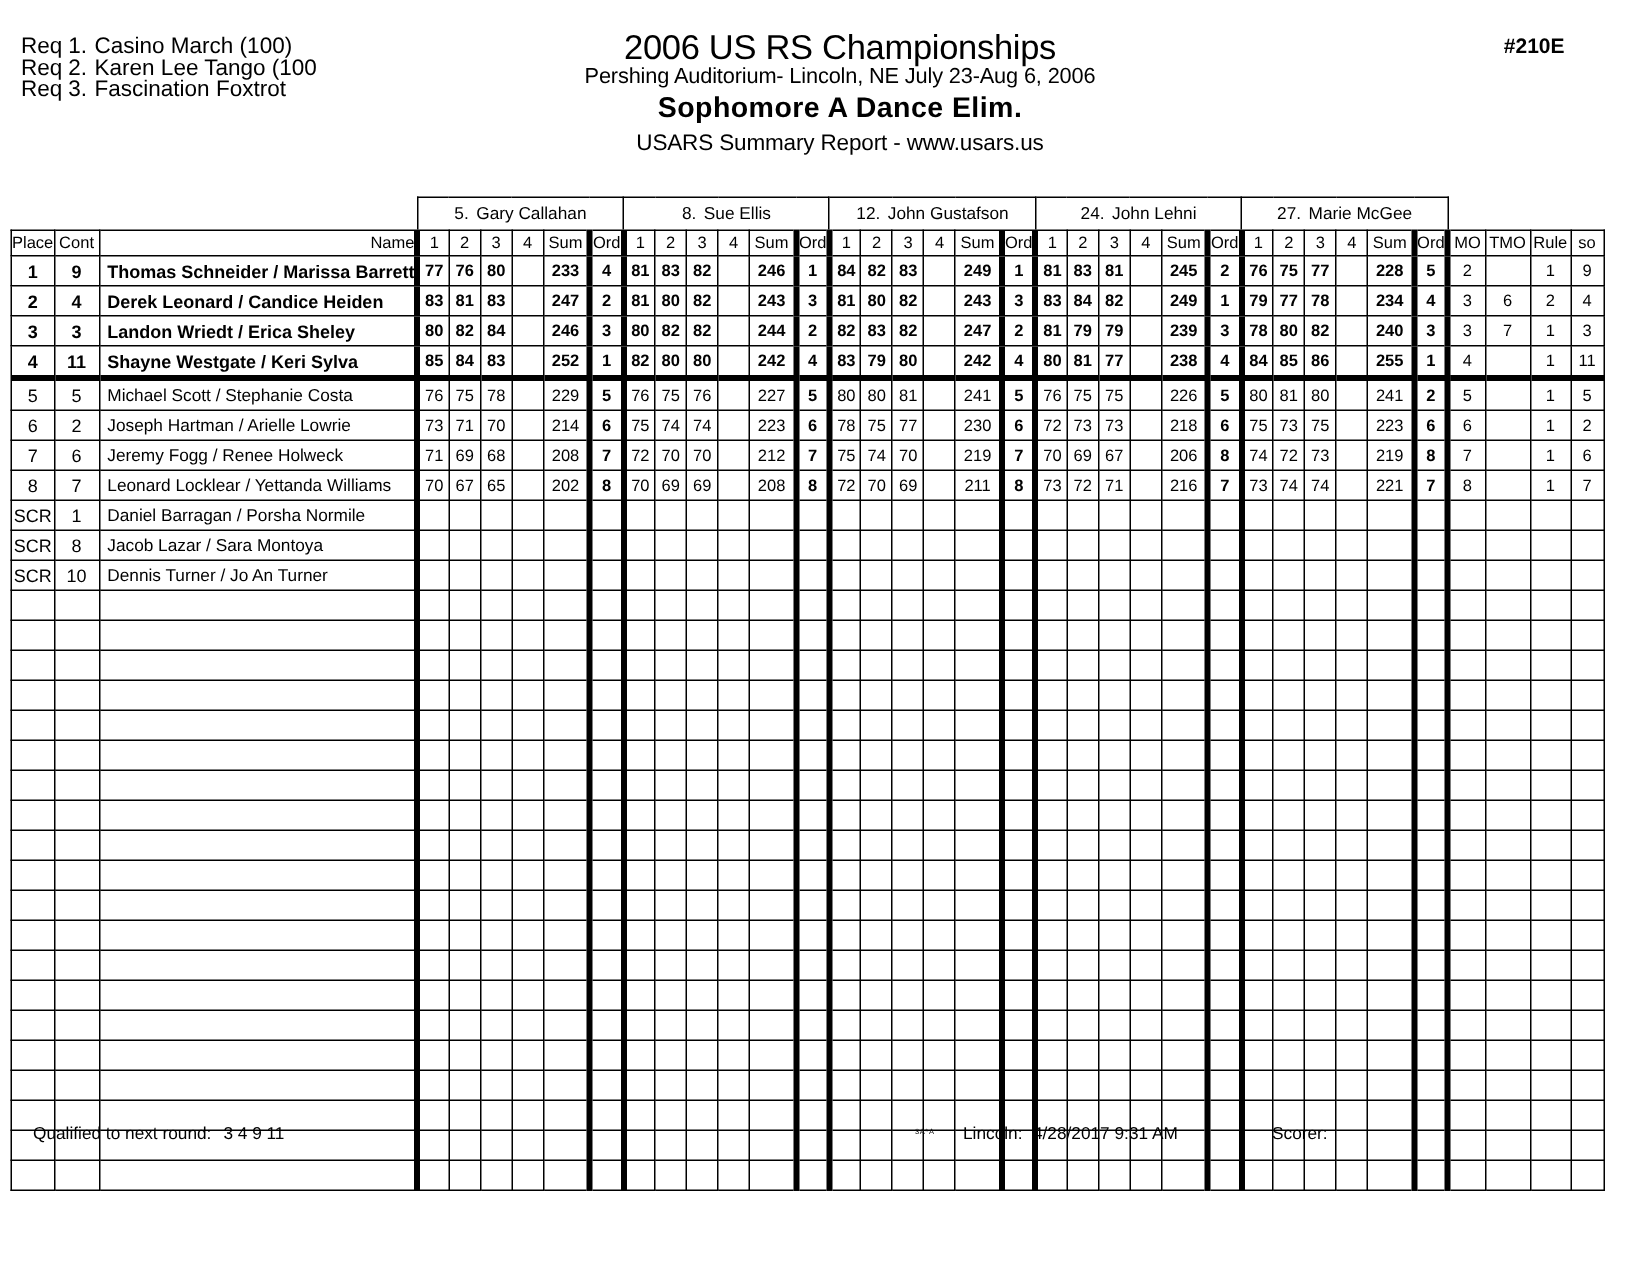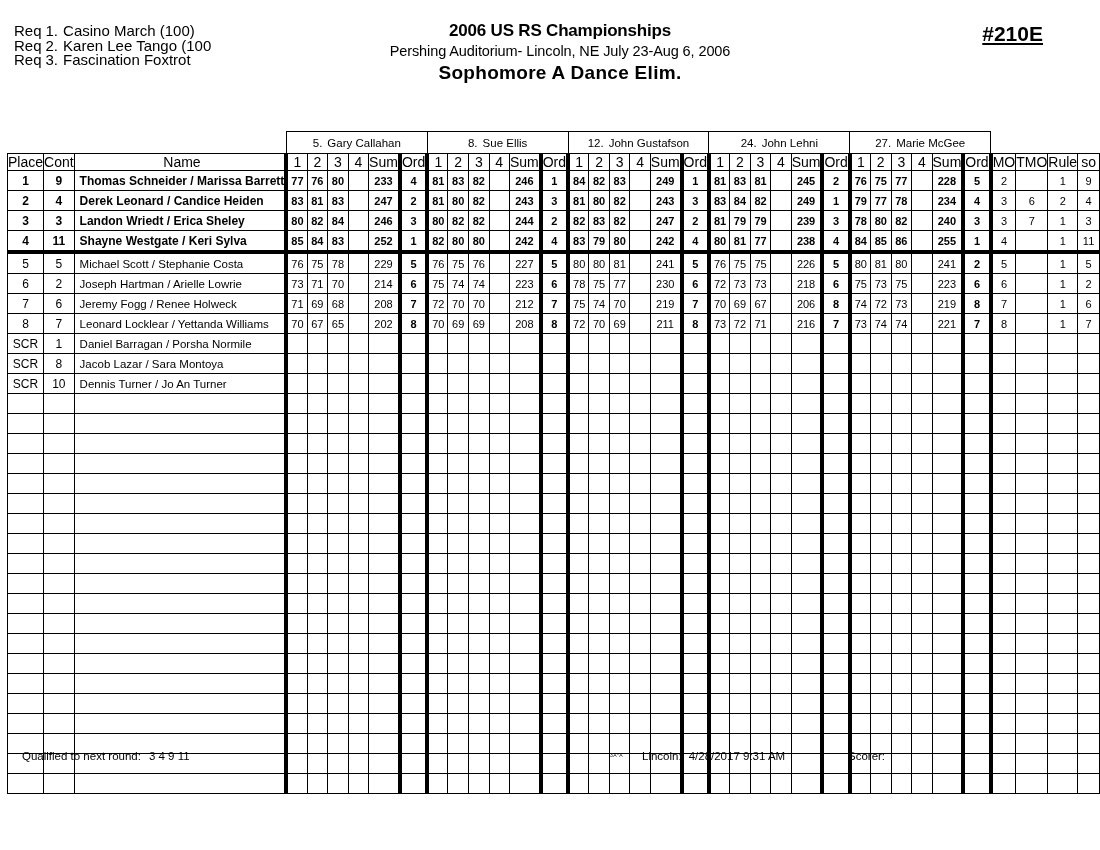--- a/index.html
+++ b/index.html
@@ -35,22 +35,22 @@
   .req-line .rq-txt { display: inline-block; margin-left: 5px; }
 
   #title-block {
     position: absolute;
     left: 260px;
     top: 20px;
     width: 600px;
     text-align: center;
   }
   #event-title {
-    font-size: 17px;
-    font-weight: bold;
+    font-size: 23px;
+    font-weight: normal;
     letter-spacing: -0.2px;
     line-height: 22px;
   }
   #venue-line {
     font-size: 14.5px;
     line-height: 19px;
     letter-spacing: -0.1px;
   }
   #division-title {
     font-size: 19px;
@@ -60,23 +60,22 @@
   }
   #report-line {
     font-size: 15px;
     line-height: 21px;
     letter-spacing: -0.1px;
   }
   #event-number {
     position: absolute;
     right: 57px;
     top: 22px;
-    font-size: 21px;
+    font-size: 14px;
     font-weight: bold;
-    text-decoration: underline;
   }
 
   
   #sheet {
     position: absolute;
     left: 7px;
     top: 131px;
   }
   table.grid {
     border-collapse: collapse;
@@ -99,22 +98,22 @@
     padding-left: 5px;
     font-size: 11.5px;
     height: 21px;
   }
   .noborder { border: none !important; }
 
   
   .thickL { border-left: 4px solid #000 !important; }
   .ord-col { border-left: 4px solid #000 !important; border-right: 4px solid #000 !important; }
 
-  tr.colhead td { height: 16px; font-size: 14px; }
-  tr.colhead td.name-h { text-align: center; padding-left: 5px; }
+  tr.colhead td { height: 16px; font-size: 11px; }
+  tr.colhead td.name-h { text-align: right; padding-left: 5px; }
 
   tr.datarow td { height: 19px; }
   tr.datarow td.name-c { text-align: left; padding-left: 5px; font-size: 11.5px; }
   tr.datarow td.place-c, tr.datarow td.cont-c { font-size: 12px; }
   tr.top4 td { font-weight: bold; }
   tr.top4 td.name-c { font-size: 12px; }
   tr.lastTop4 td { border-bottom: 4px solid #000 !important; }
   tr.emptyrow td { height: 19px; }
 
   #footer {
@@ -168,20 +167,21 @@
     </span>
     <span class="req-line">
       <span class="rq-lbl">Req</span><span class="rq-num">3.</span><span class="rq-txt">Fascination Foxtrot</span>
     </span>
   </div>
 
   <div id="title-block">
     <div id="event-title">2006 US RS Championships</div>
     <div id="venue-line">Pershing Auditorium- Lincoln, NE  July 23-Aug 6, 2006</div>
     <div id="division-title">Sophomore A Dance Elim.</div>
+    <div id="report-line">USARS Summary Report - www.usars.us</div>
   </div>
 
   <div id="event-number">#210E</div>
 </div>
 
 <div id="sheet">
   <table class="grid" id="score-table">
     <colgroup id="cols">
         <col style="width: 27px;">
         <col style="width: 30px;">

